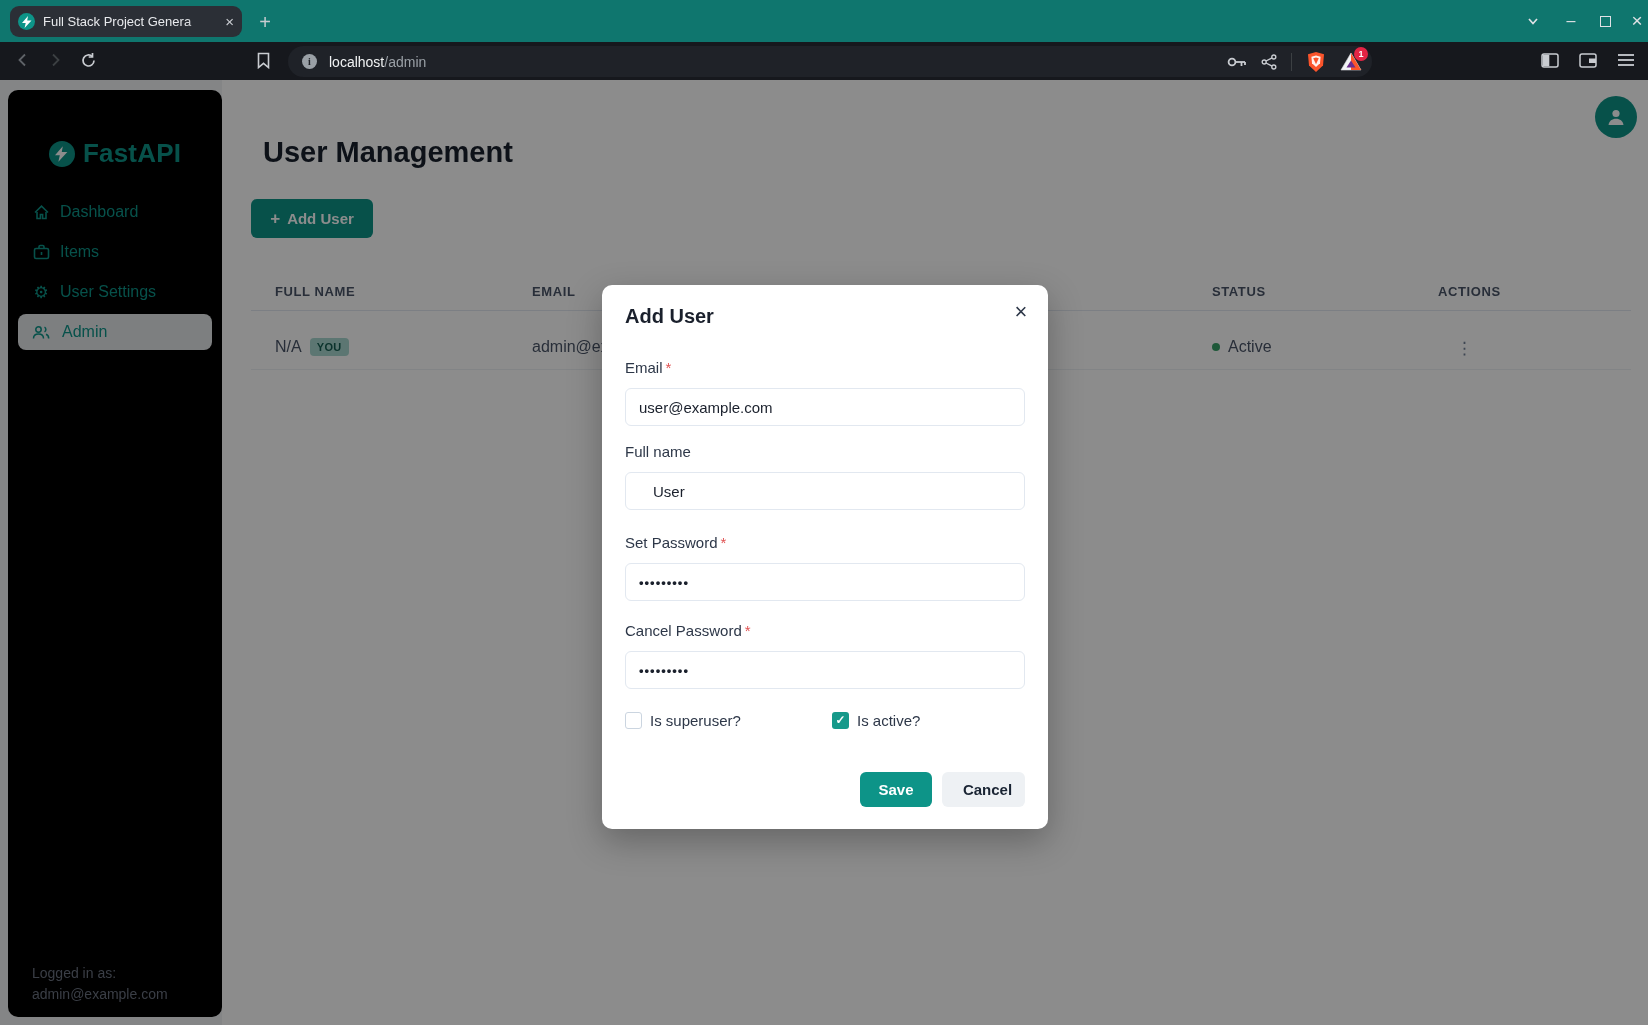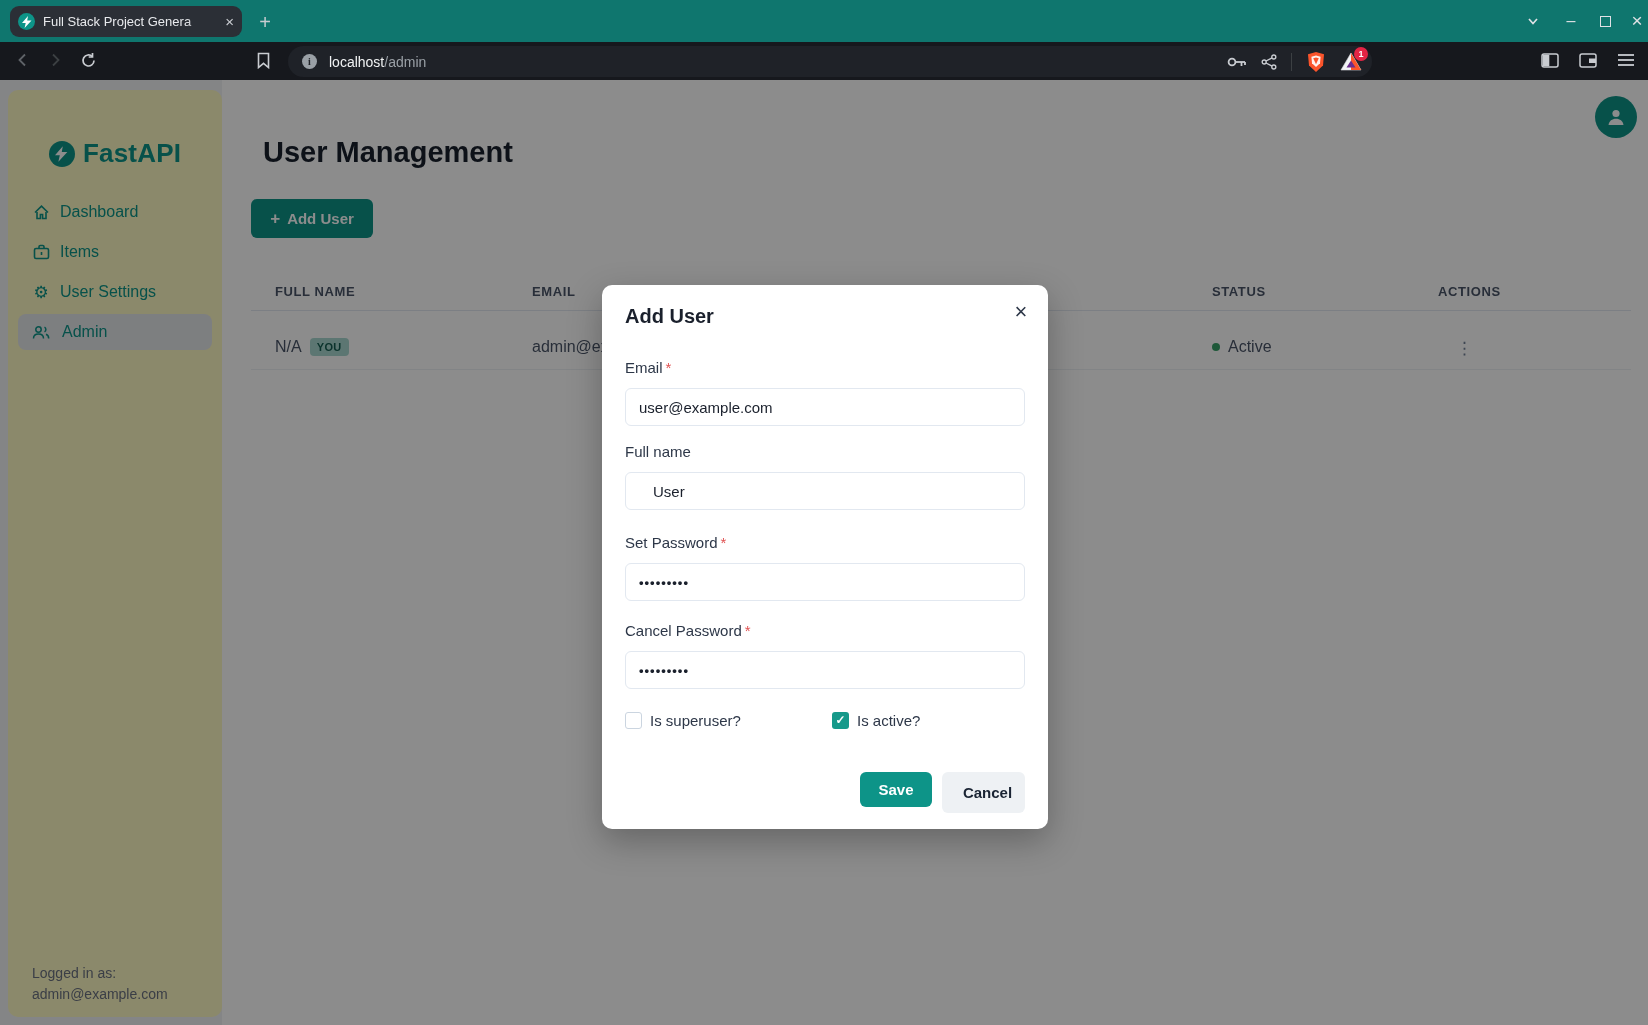--- a/index.html
+++ b/index.html
@@ -43,21 +43,21 @@
   .bat-badge { position:absolute; right:-6px; top:-5px; min-width:14px; height:14px; border-radius:7px;
                background:#e32444; color:#fff; font-size:9px; font-weight:bold;
                display:flex; align-items:center; justify-content:center; padding:0 3px; }
   .chrome-right { left:1536px; top:4px; display:flex; gap:10px; }
   .chrome-right .navbtn { position:static; }
 
   
   #app { left:0; top:80px; width:1648px; height:945px; background:#f1f3f5; }
   #main-surface { position:absolute; left:222px; top:0; right:0; bottom:0; background:#ffffff; }
 
-  #sidebar { left:8px; top:10px; width:214px; height:927px; background:#fef9c3; border-radius:10px; }
+  #sidebar { left:8px; top:10px; width:214px; height:927px; background:#000000; border-radius:10px; }
   .logo-row { position:absolute; left:0; top:48px; width:100%; display:flex; align-items:center;
               justify-content:center; gap:8px; }
   .logo-mark { width:26px; height:26px; border-radius:50%; background:#0d9488;
                display:flex; align-items:center; justify-content:center; }
   .logo-text { color:#0d9488; font-size:26px; font-weight:600; letter-spacing:0.2px; }
   .nav { position:absolute; left:10px; top:104px; width:194px; display:flex; flex-direction:column; gap:4px; }
   .nav-item { height:36px; border-radius:8px; display:flex; align-items:center; gap:10px;
               padding:0 14px; color:#0d9488; font-size:16px; }
   .nav-item.active { background:#e4e7ea;gap:12px; }
   .nav-item .ic { width:18px; display:flex; justify-content:center; font-size:17px; line-height:1; }
@@ -96,21 +96,21 @@
              padding:0 13px; font-size:15px; color:#1a202c; font-family:"Liberation Sans",sans-serif;
              background:#fff; outline:none; }
   .f-input.pw { font-size:13px; font-weight:700; letter-spacing:1px; }
   .cb-row { position:absolute; top:426px; height:18px; display:flex; align-items:center; gap:8px;
             font-size:15px; color:#2d3748; }
   .cb { width:17px; height:17px; border-radius:3px; display:flex; align-items:center; justify-content:center; }
   .cb.unchecked { border:1.5px solid #cbd5e0; background:#fff; }
   .cb.checked { background:#16998a; color:#fff; font-size:12px; font-weight:700; }
   .btn-save { position:absolute; left:258px; top:487px; width:72px; height:35px; background:#0d9488; color:#fff;
               border:none; border-radius:6px; font-size:15px; font-weight:700; font-family:"Liberation Sans",sans-serif; }
-  .btn-cancel { position:absolute; left:340px; top:487px; width:83px; height:41px; background:#eef1f4; color:#1a2433;
+  .btn-cancel { position:absolute; left:340px; top:487px; width:83px; height:35px; background:#eef1f4; color:#1a2433;
                 border:none; border-radius:6px; font-size:15px; font-weight:700; font-family:"Liberation Sans",sans-serif;padding-left:8px; }
 
   svg { display:block; }
 </style>
 </head>
 <body>
 
 <div id="stage">
 
   <div id="titlebar" class="abs">

